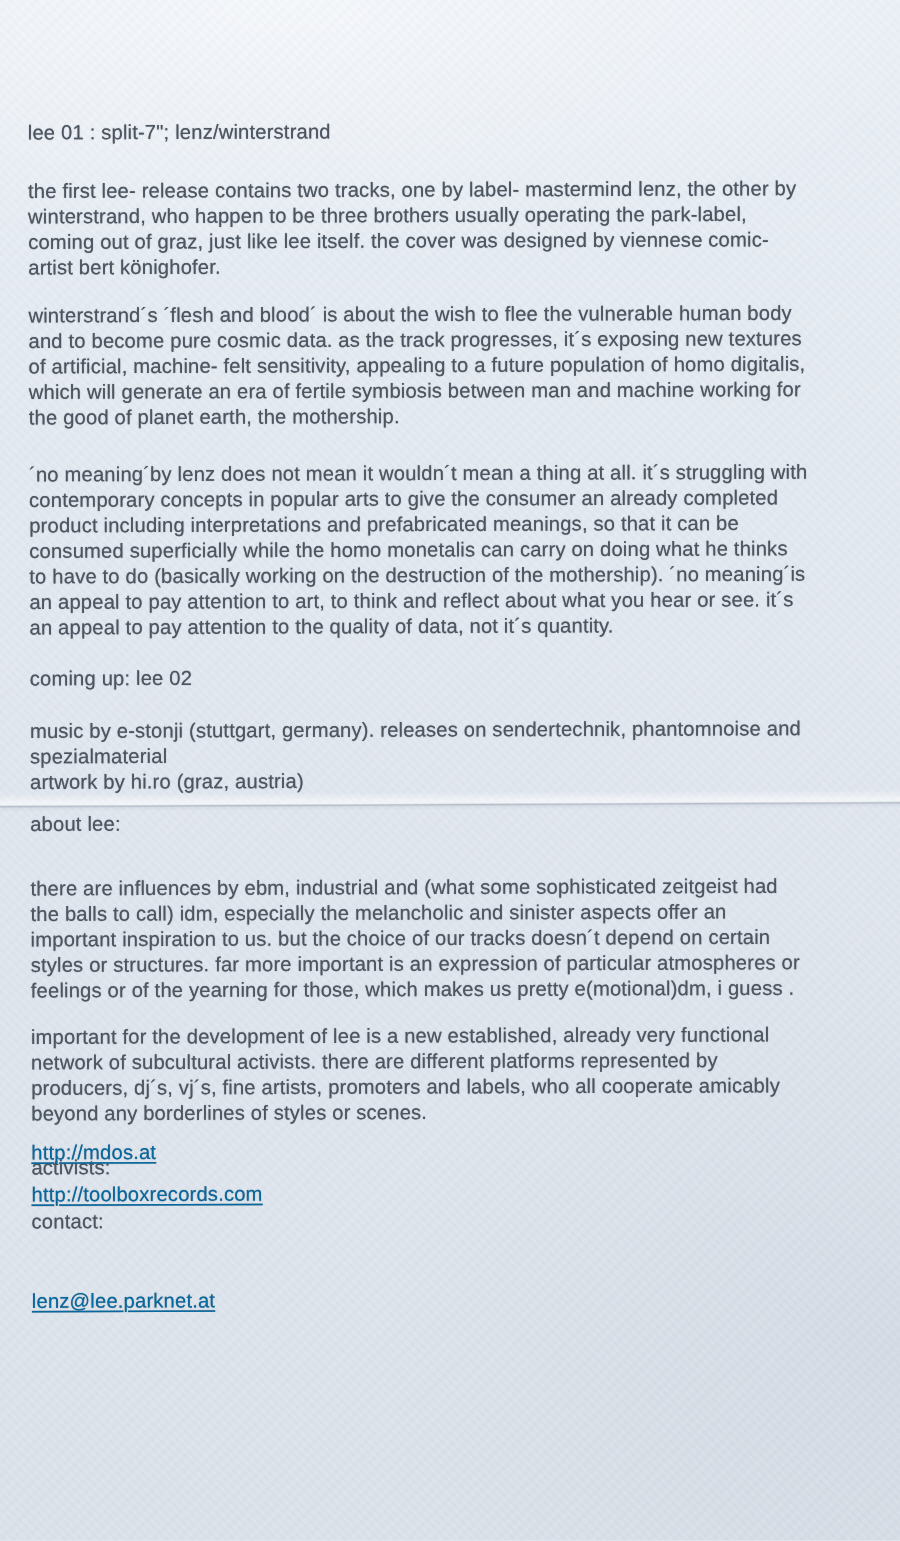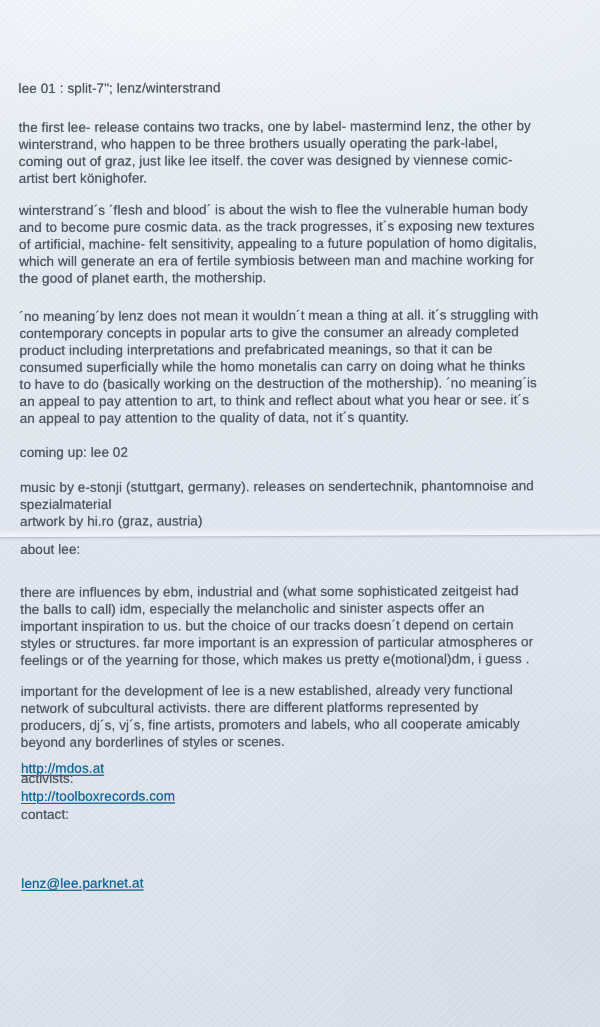--- a/index.html
+++ b/index.html
@@ -53,21 +53,21 @@
   .p3 { top: 307px; }
   .coming { top: 443px; text-align: center; }
   .credits { top: 478px; }
   .about-h { top: 540px; }
   .about-p1 { top: 583px; }
   .about-p2 { top: 682px; }
   .mail-h { top: 769px; }
   .mail-l1 { top: 787px; }
   .mail-l2 { top: 759px; }
   .contact-h { top: 805px; }
-  .contact-e { top: 858px; margin-top: 16px; }
+  .contact-e { top: 858px; }
   a.link {
     text-decoration: underline;
     text-decoration-thickness: 1px;
     text-underline-offset: 2px;
     color: #0369a1;
     cursor: pointer;
   }
   .fold {
     position: absolute;
     left: 0;

